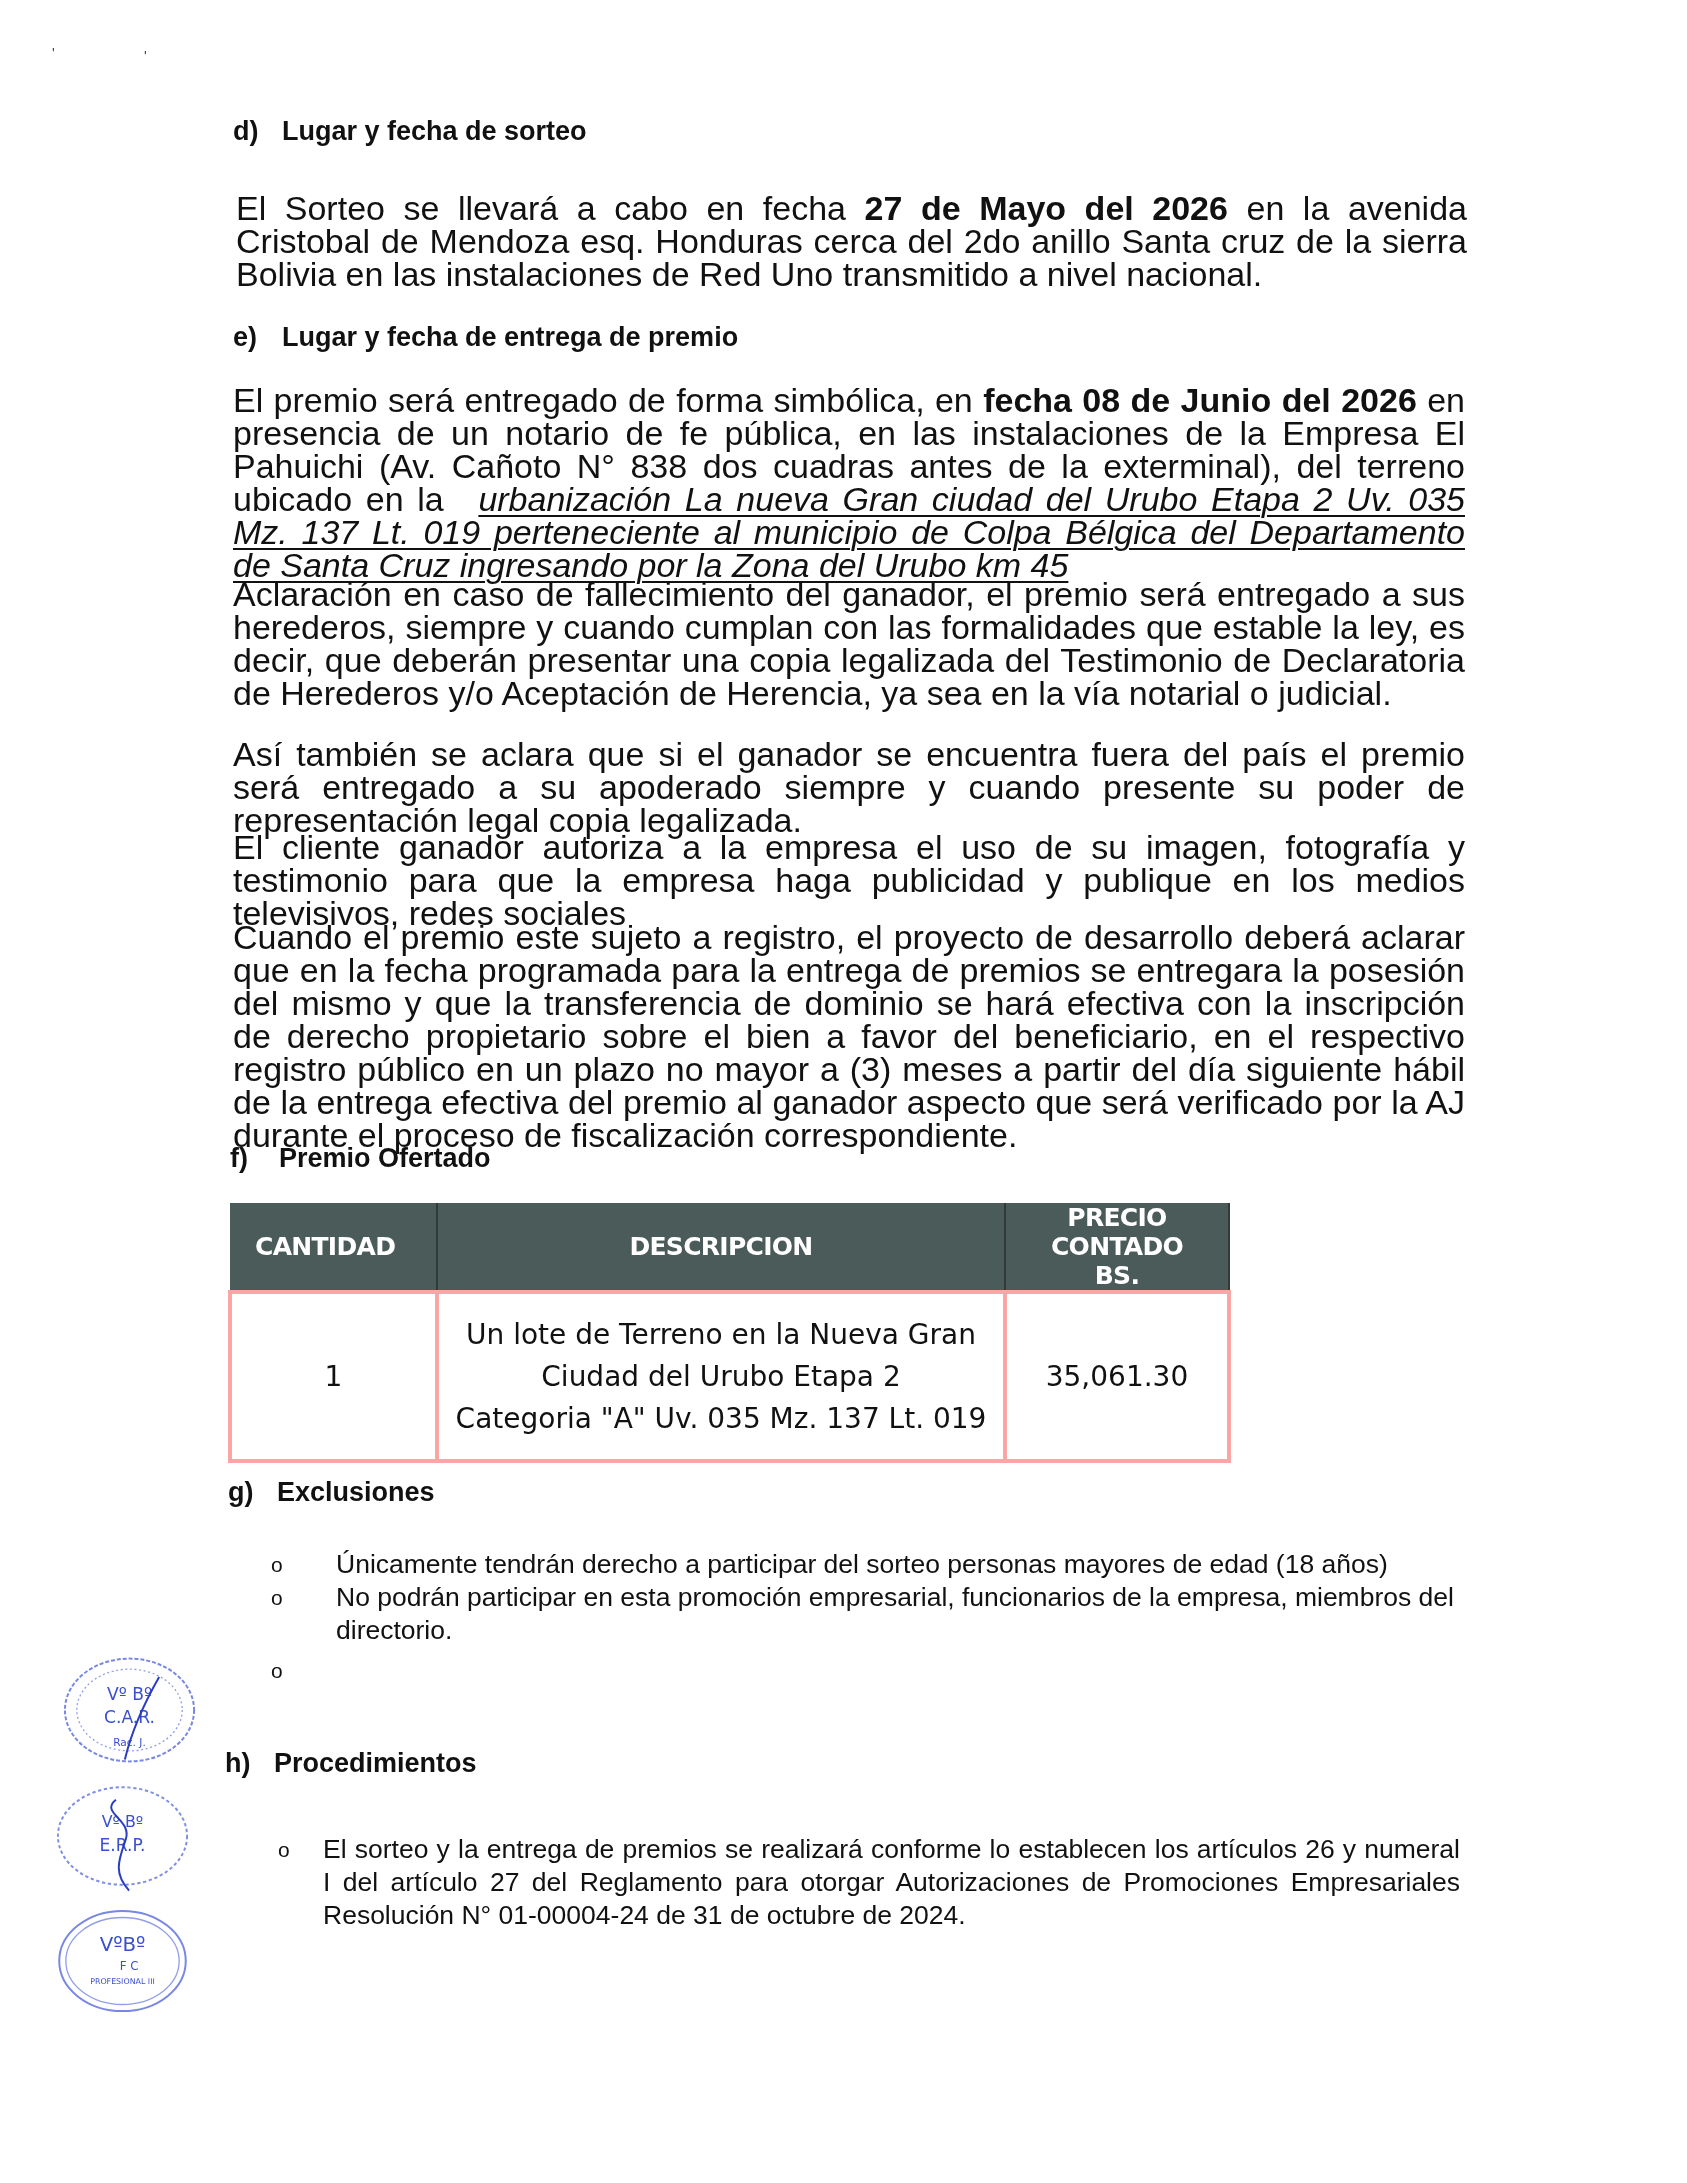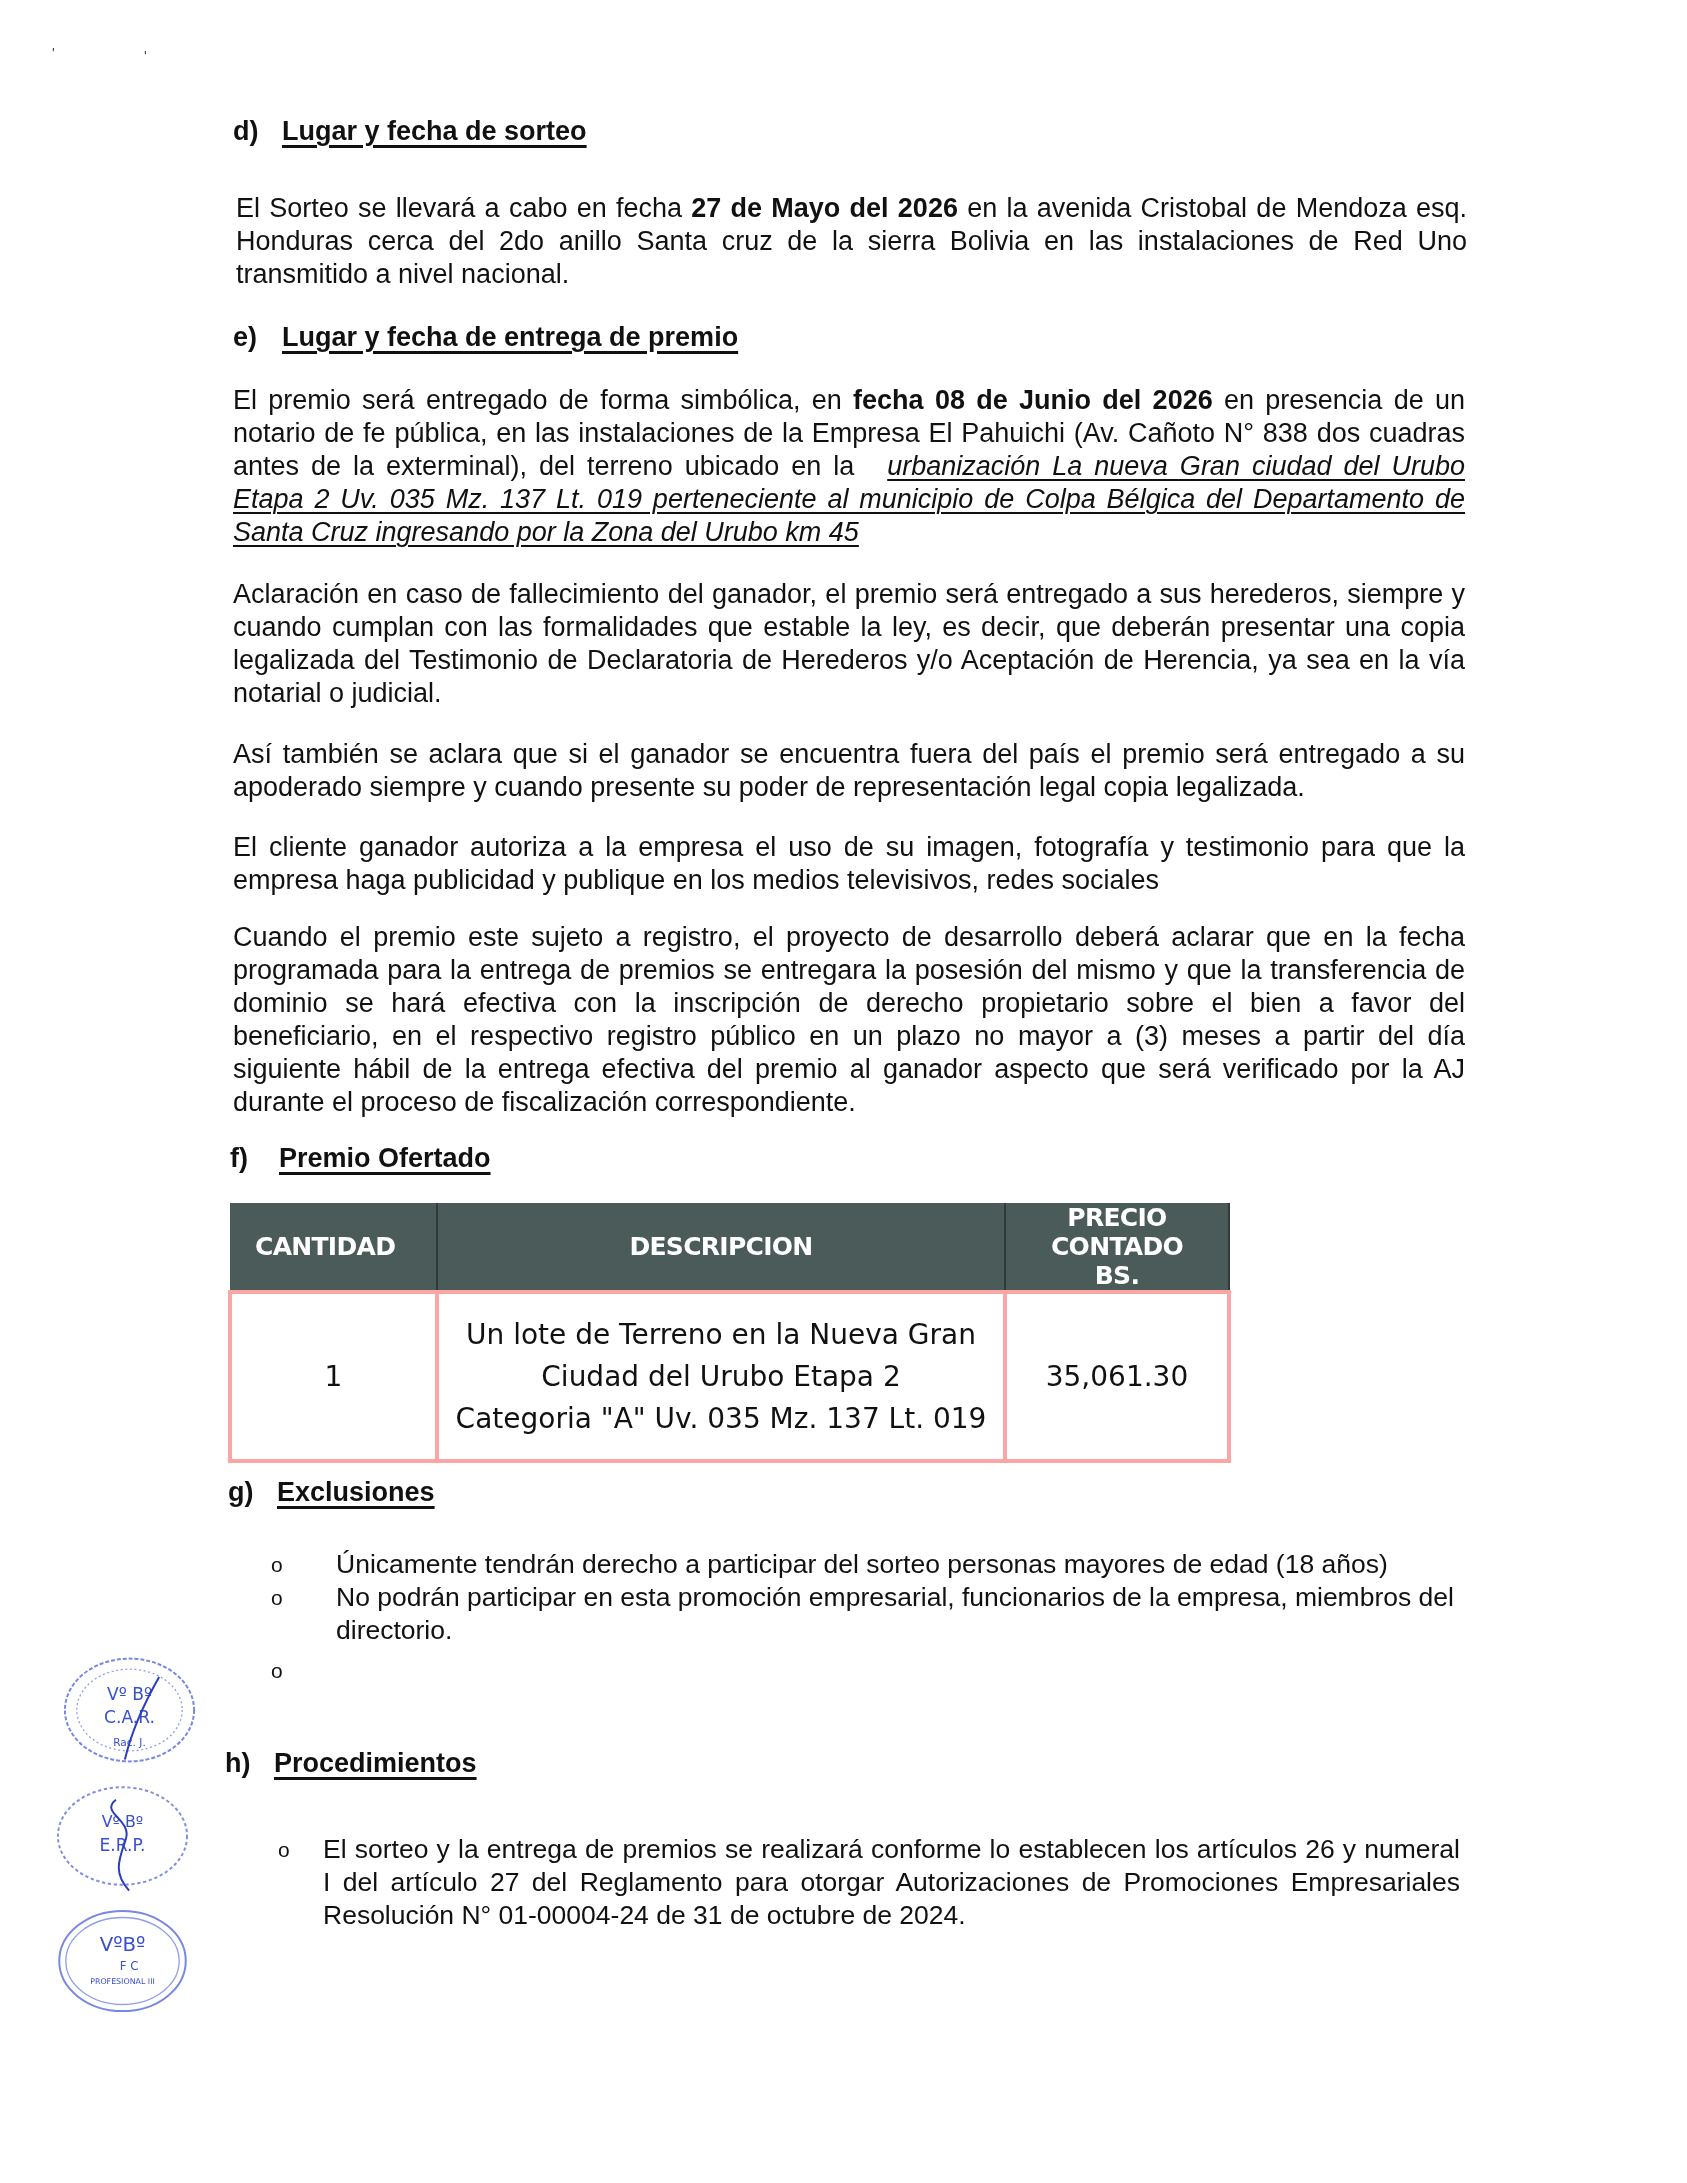--- a/index.html
+++ b/index.html
@@ -1,22 +1,22 @@
 <!DOCTYPE html>
 <html style="font-size:10.6px"><head>
 <meta charset="utf-8">
 <style>
   html, body { margin: 0; padding: 0; background: #ffffff; }
   body { width: 1687px; height: 2183px; position: relative; overflow: hidden;
          font-family: "Liberation Sans", sans-serif; color: #111; }
   .mark { position: absolute; font-size: 14.6px; color: #444; }
   .sec-head { position: absolute; font-weight: bold; font-size: 27px; }
   .sec-head .letter { display: inline-block; width: 49px; }
-  .sec-head .title { text-decoration: underline; text-decoration-thickness: 2.6px; text-underline-offset: 4.6px; }
-  .para { position: absolute; font-size: 27px; line-height: 33px; text-align: justify; }
+  .sec-head .title { text-decoration-thickness: 2.6px; text-underline-offset: 4.6px; }
+  .para { position: absolute; font-size: 34px; line-height: 33px; text-align: justify; }
   .para b { font-weight: bold; }
   .para .ul-it { font-weight: normal; font-style: italic; text-decoration: underline; text-decoration-thickness: 2px; text-underline-offset: 4px; margin-left: 21px; }
   .bullets { position: absolute; font-size: 26.5px; line-height: 33px; }
   .bullet { position: relative; padding-left: 65px; text-align: left; }
   .bullet .dot { position: absolute; left: 0; top: 0; font-size: 21px; }
   .proc { text-align: justify; }
   table.prize { position: absolute; left: 228px; top: 1203px; width: 1003px; border-collapse: collapse;
                 font-family: "DejaVu Sans", sans-serif; }
   table.prize th { background: #4b5b59; color: #fff; font-weight: bold; font-size: 25px; height: 40px;
                    border-right: 2px solid #2f3a39; padding: 0 25px; letter-spacing: -0.7px; }

